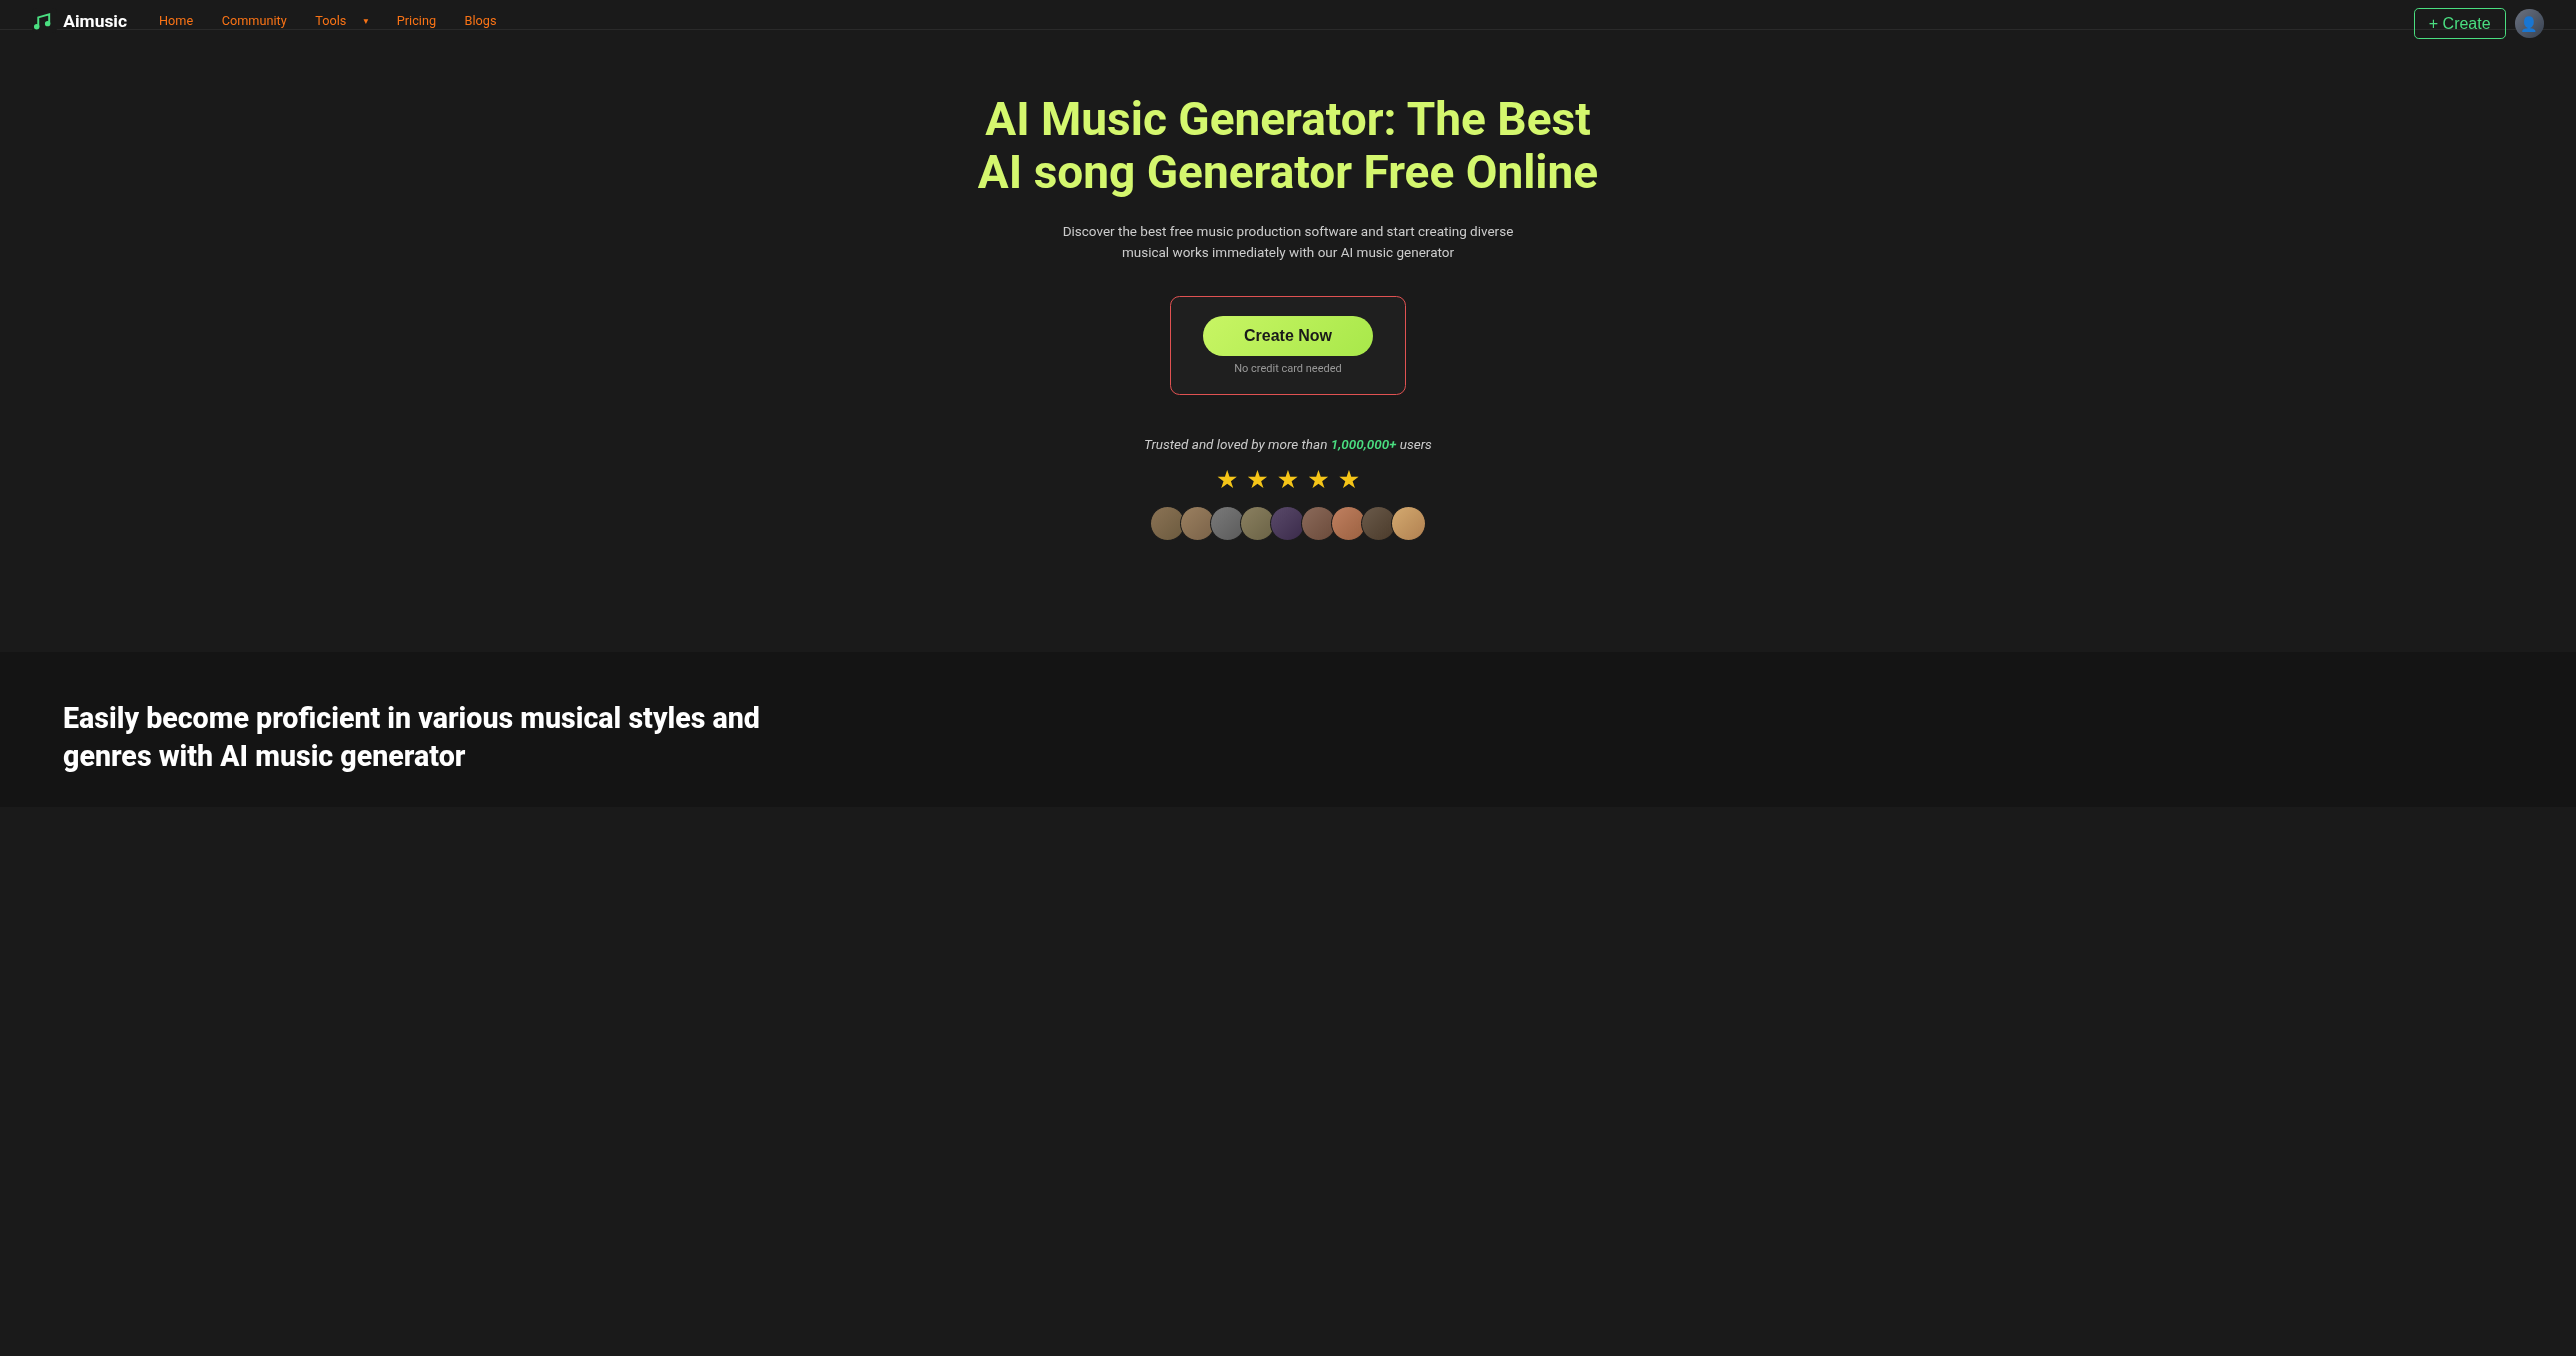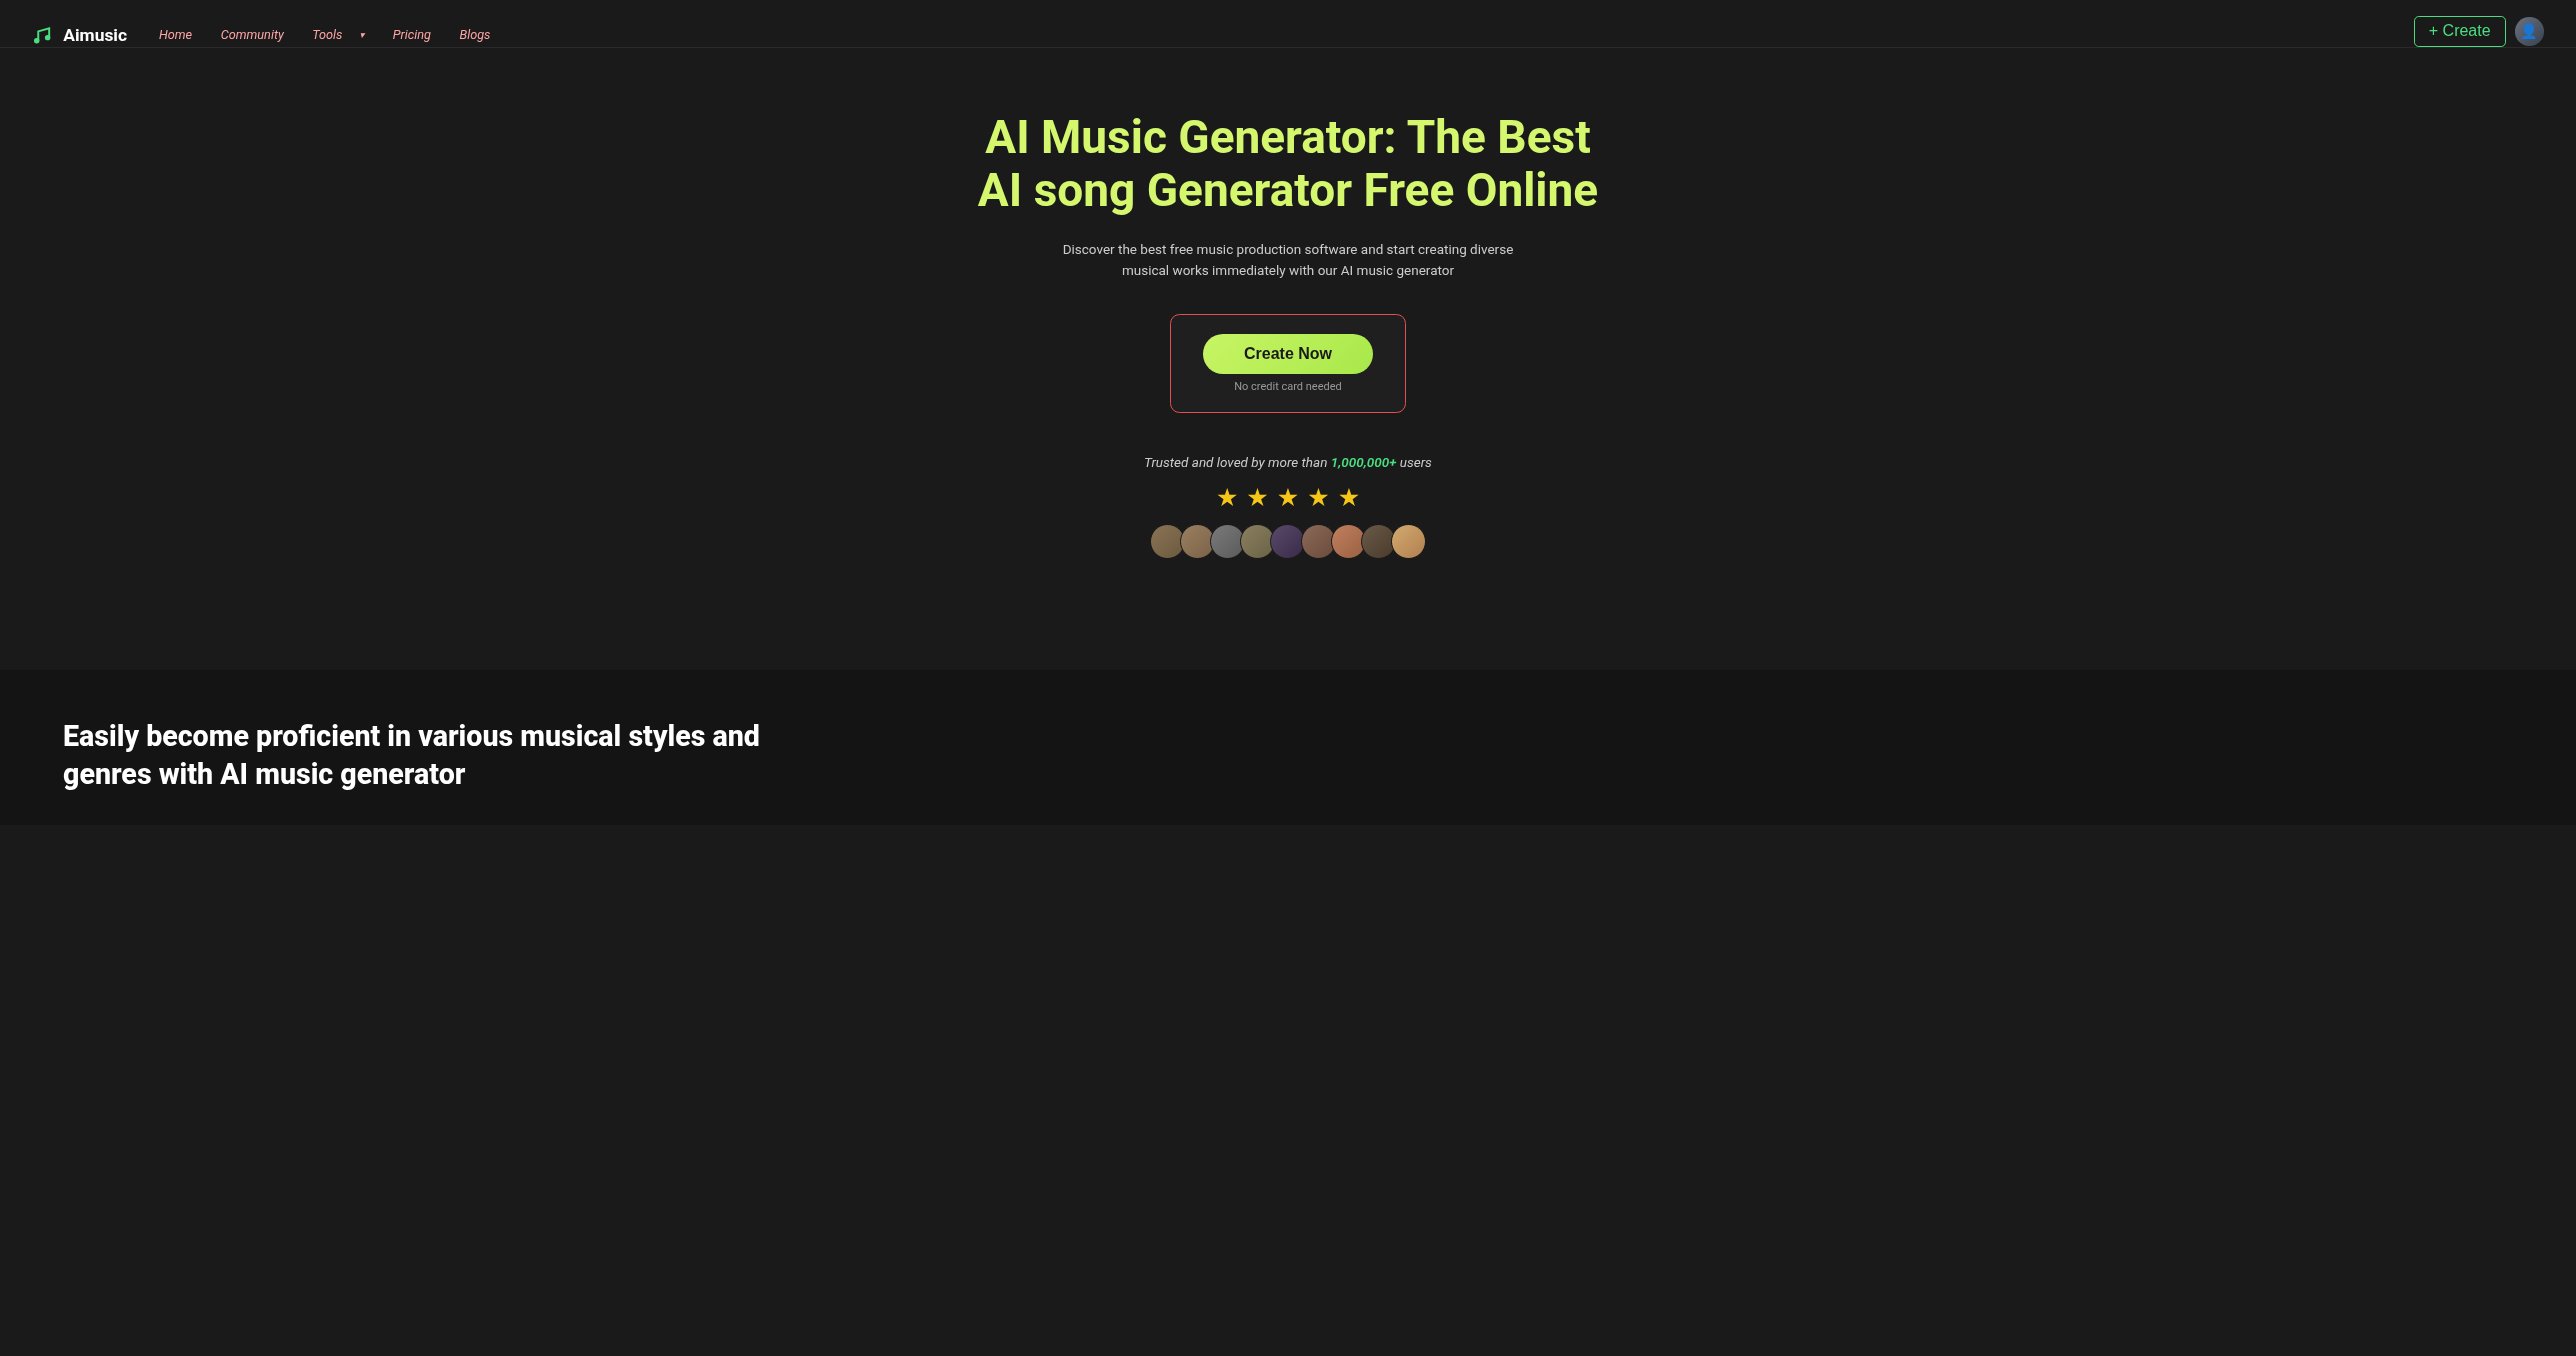--- a/index.html
+++ b/index.html
@@ -11,24 +11,24 @@
     body {
       background-color: #1a1a1a;
       color: #ffffff;
       font-family: -apple-system, BlinkMacSystemFont, 'Segoe UI', Roboto, sans-serif;
       min-height: 100vh;
     }
 
     
     .navbar {
       display: flex;
-      align-items: flex-end;
+      align-items: flex-start;
       justify-content: space-between;
-      padding: 0 32px;
-      height: 48px;
+      padding: 8px 32px;
+      height: 30px;
       background-color: #1a1a1a;
       border-bottom: 0.8px solid #2a2a2a;
     }
 
     .navbar-left {
       display: flex;
       align-items: center;
       gap: 32px;
     }
 
@@ -51,25 +51,24 @@
     }
 
     .nav-links {
       display: flex;
       align-items: center;
       gap: 28.6px;
       list-style: none;
     }
 
     .nav-links li a {
-      color: #fca5a5;
+      color: #f97316;
       text-decoration: none;
       font-size: 12.7px;
       font-weight: 400;
-      font-style: italic;
     }
 
     .tools-link {
       display: flex;
       align-items: center;
       gap: 17px;
     }
 
     .chevron-icon {
       font-size: 9.5px;

